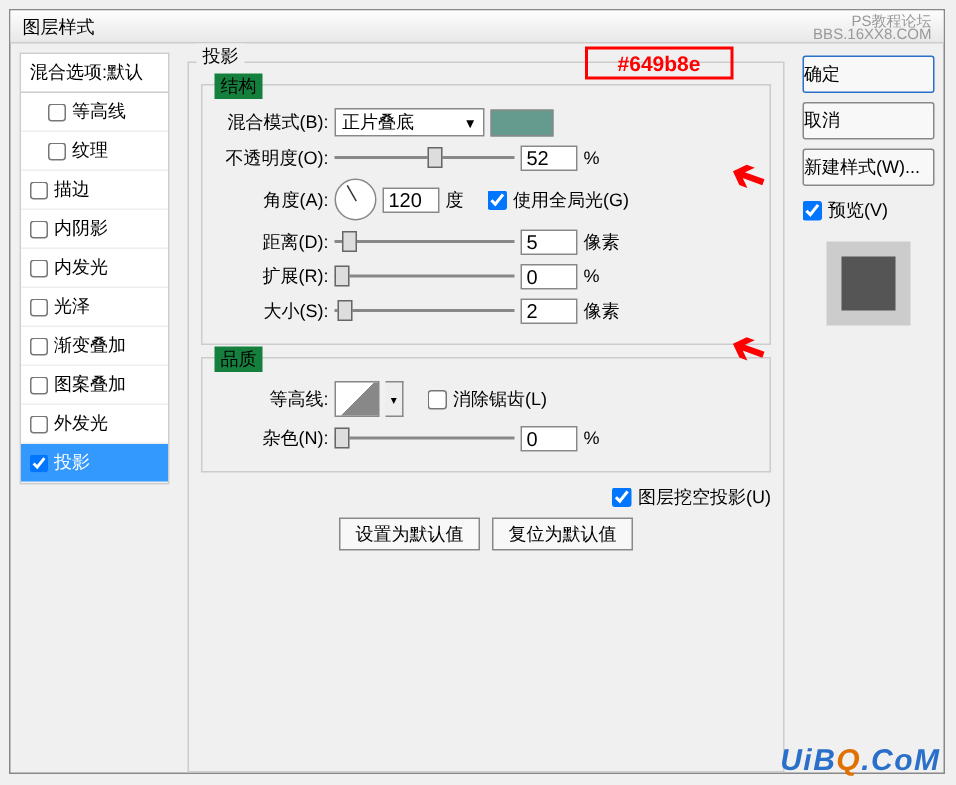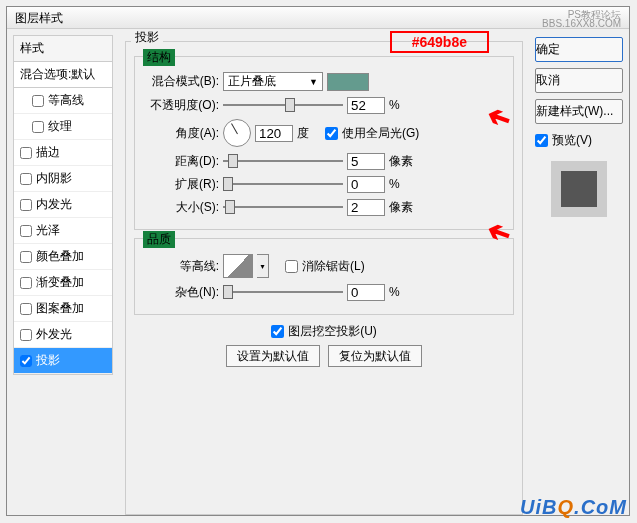--- a/index.html
+++ b/index.html
@@ -54,21 +54,20 @@
   <div class="titlebar">
     <span>图层样式</span>
     <div class="watermark-top">
       <div>PS教程论坛</div>
       <div>BBS.16XX8.COM</div>
     </div>
   </div>
   <div class="content">
     <div class="left-panel">
       <div class="styles-box">
-        <div class="styles-header">样式</div>
         <div class="styles-sub">混合选项:默认</div>
         <div id="style-items">
             <div class="style-item indent">
               <input type="checkbox" style="">
               <span>等高线</span>
             </div>
             <div class="style-item indent">
               <input type="checkbox" style="">
               <span>纹理</span>
             </div>
@@ -80,24 +79,20 @@
               <input type="checkbox" style="">
               <span>内阴影</span>
             </div>
             <div class="style-item">
               <input type="checkbox" style="">
               <span>内发光</span>
             </div>
             <div class="style-item">
               <input type="checkbox" style="">
               <span>光泽</span>
-            </div>
-            <div class="style-item">
-              <input type="checkbox" style="">
-              <span>颜色叠加</span>
             </div>
             <div class="style-item">
               <input type="checkbox" style="">
               <span>渐变叠加</span>
             </div>
             <div class="style-item">
               <input type="checkbox" style="">
               <span>图案叠加</span>
             </div>
             <div class="style-item">
@@ -193,21 +188,21 @@
             <span class="lbl">杂色(N):</span>
             <div class="slider">
                 <div class="track"></div>
                 <div class="thumb" style="left:0"></div>
               </div>
             <input class="num-input" value="0" style="">
             <span class="unit">%</span>
           </div>
         </div>
 
-        <div class="row" style="justify-content:center">
+        <div class="row" style="justify-content:flex-end">
           <input type="checkbox" checked="" style="">
           <span>图层挖空投影(U)</span>
         </div>
         <div class="row" style="justify-content:center;gap:8px">
           <button class="btn">设置为默认值</button>
           <button class="btn">复位为默认值</button>
         </div>
 
         <div class="arrow" style="top:60px;right:12px;transform:rotate(200deg)">➔</div>
         <div class="arrow" style="top:175px;right:12px;transform:rotate(200deg)">➔</div>

